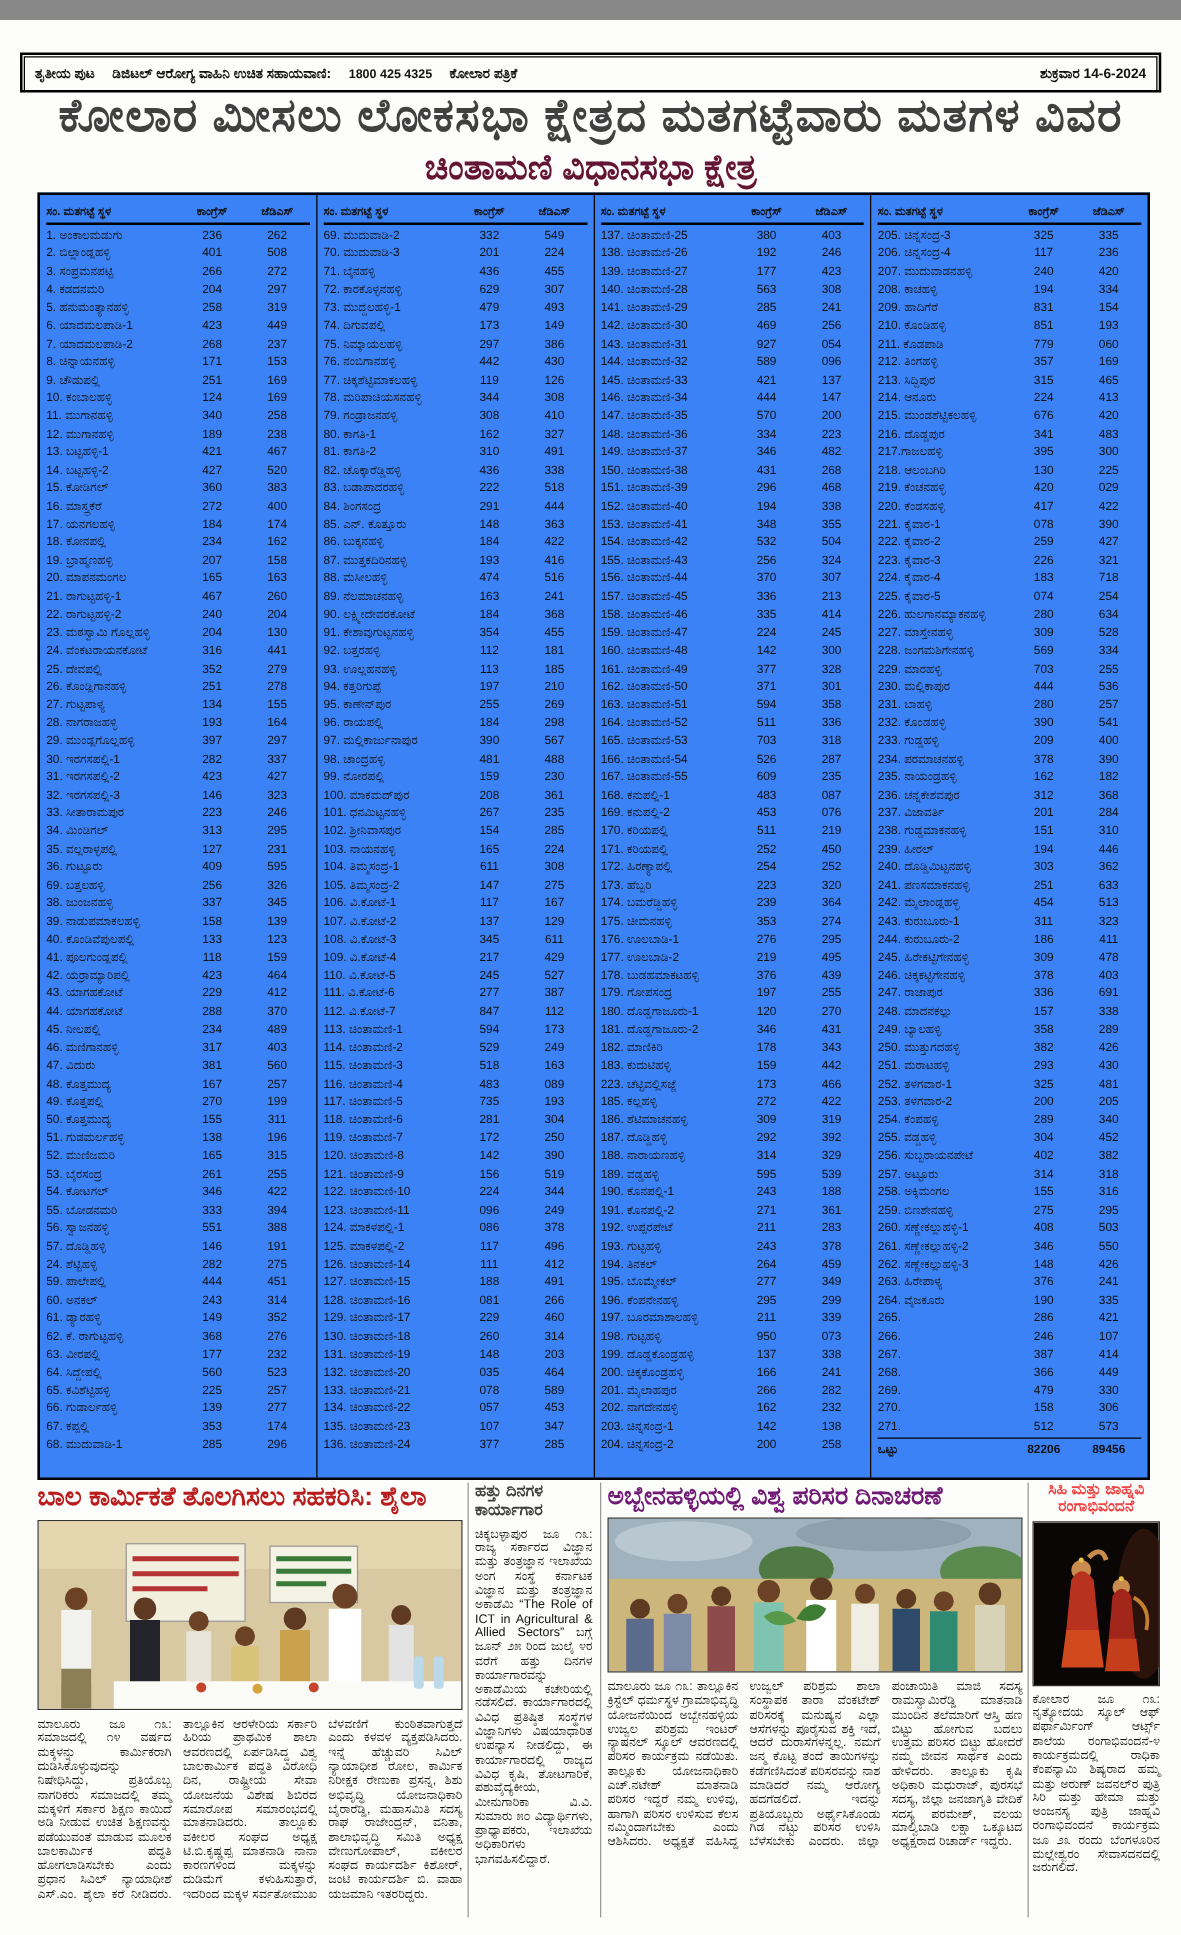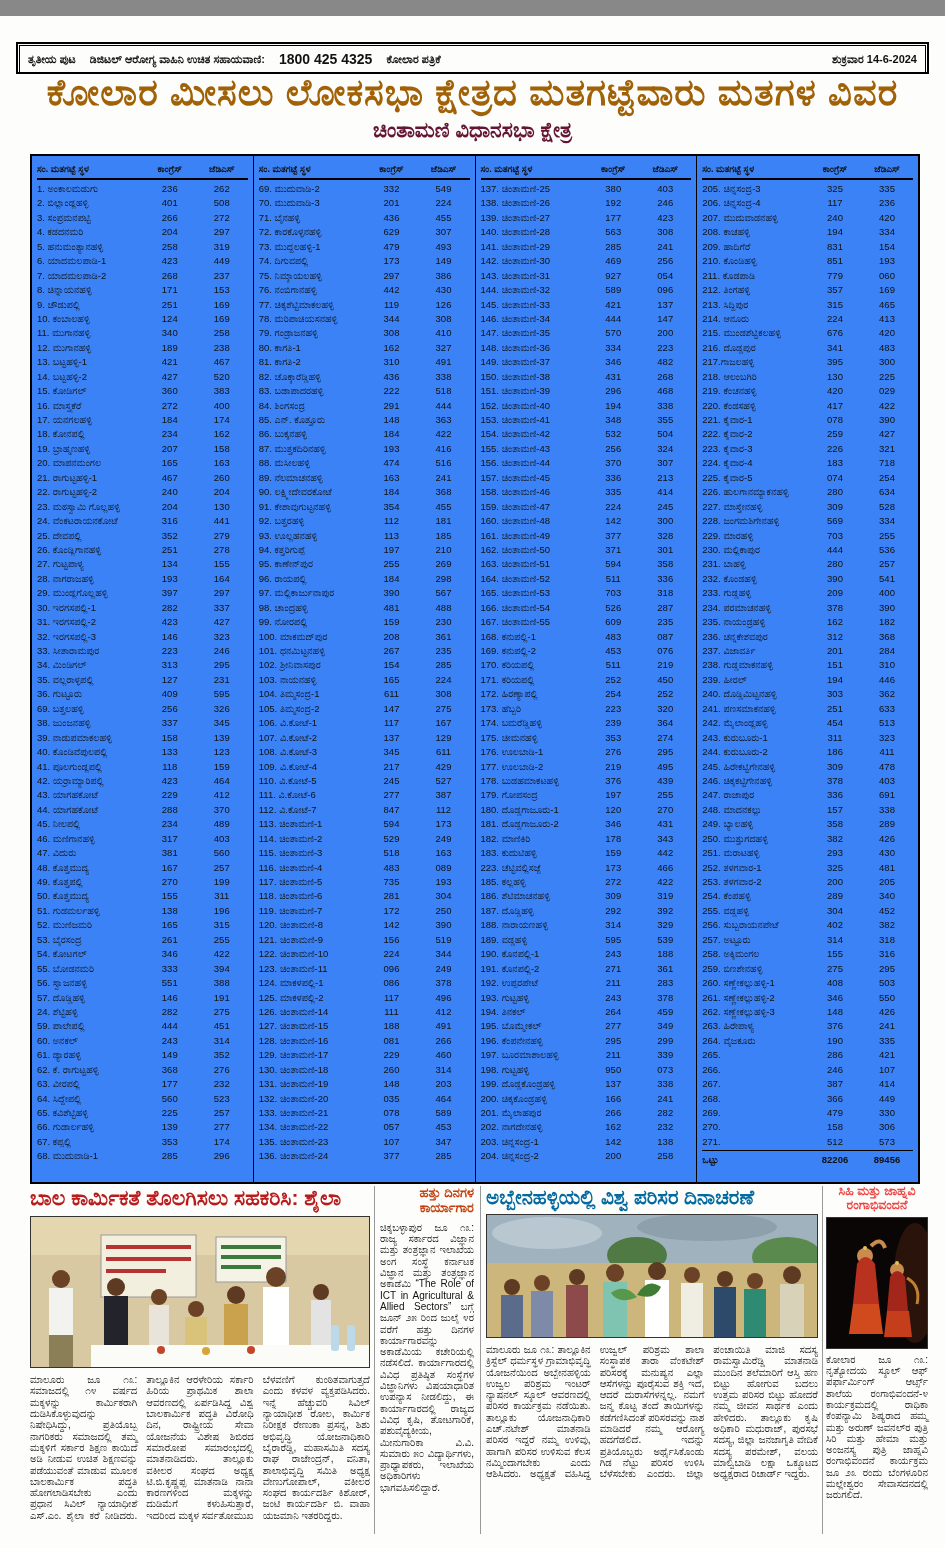--- a/index.html
+++ b/index.html
@@ -1,25 +1,25 @@
 <!DOCTYPE html>
 <html><head>
 <meta charset="utf-8">
 <style>
   html,body{margin:0;padding:0;background:#888;}
   .page{position:relative;width:945px;height:1548px;background:#fdfdfb;margin:16px auto;
         font-family:"Liberation Sans",sans-serif;color:#111;overflow:hidden;}
   
   .masthead{position:absolute;left:16px;right:16px;top:26px;height:26px;border:2px solid #000;padding:1px;}
   .masthead-in{height:100%;border:1px solid #000;display:flex;align-items:center;font-size:11px;font-weight:bold;padding:0 8px;gap:14px;white-space:nowrap;}
-  .masthead-in .phone{font-size:14px;}
+  .masthead-in .phone{font-size:10px;}
   .masthead-in .spacer{flex:1;}
   
-  .main-title{position:absolute;left:0;right:0;top:56px;text-align:center;font-size:37px;font-weight:bold;color:#a16207;letter-spacing:1px;}
-  .sub-title{position:absolute;left:0;right:0;top:102px;text-align:center;font-size:21px;font-weight:bold;color:#641533;}
+  .main-title{position:absolute;left:0;right:0;top:56px;text-align:center;font-size:37px;font-weight:bold;color:#404040;letter-spacing:1px;}
+  .sub-title{position:absolute;left:0;right:0;top:102px;text-align:center;font-size:28px;font-weight:bold;color:#641533;}
   
   .tablebox{position:absolute;left:30px;top:138px;width:886px;height:1026px;border:2px solid #000;display:flex;background:#3b82f6;}
   .tcol{flex:1;padding:4px 5px 0 5px;display:flex;flex-direction:column;}
   .tcol + .tcol{border-left:1px solid #000;}
   .thead{display:flex;font-weight:bold;font-size:9px;border-bottom:2px solid #000;padding:4px 0 3px 0;margin-bottom:2px;}
   .thead .tn{flex:1;}
   .thead .tv{width:52px;text-align:center;}
   .trow{display:flex;font-size:9.5px;line-height:14.45px;height:14.45px;overflow:hidden;white-space:nowrap;}
   .trow .tn{flex:1;overflow:hidden;text-overflow:clip;}
   .trow .tv{width:52px;text-align:center;}
@@ -27,23 +27,23 @@
   
   .art{position:absolute;}
   .headline{font-weight:bold;line-height:1.15;}
   .body-text{font-size:10px;line-height:11.3px;text-align:justify;}
   .photo{border:1px solid #333;overflow:hidden;display:block;}
   .vrule{position:absolute;top:1170px;bottom:30px;width:0;border-left:1px solid #999;}
   .art-left{left:30px;top:1170px;width:340px;}
   .art-left .headline{font-size:21px;color:#b91c1c;margin-bottom:6px;}
   .art-left .cols{column-count:3;column-gap:9px;margin-top:6px;}
   .art-mid{left:380px;top:1170px;width:94px;}
-  .art-mid .headline{font-size:13px;color:#c2410c;text-align:right;margin-bottom:6px;}
+  .art-mid .headline{font-size:13px;color:#404040;text-align:left;margin-bottom:6px;}
   .art-right{left:486px;top:1170px;width:332px;}
-  .art-right .headline{font-size:20px;color:#0369a1;margin-bottom:5px;}
+  .art-right .headline{font-size:20px;color:#701a75;margin-bottom:5px;}
   .art-right .cols{column-count:3;column-gap:9px;margin-top:6px;}
   .art-far{left:826px;top:1168px;width:102px;}
   .art-far .headline{font-size:12.5px;color:#ef4444;text-align:center;margin-bottom:4px;}
 </style>
 </head>
 <body>
 
 <div class="page">
 
   <div class="masthead">

